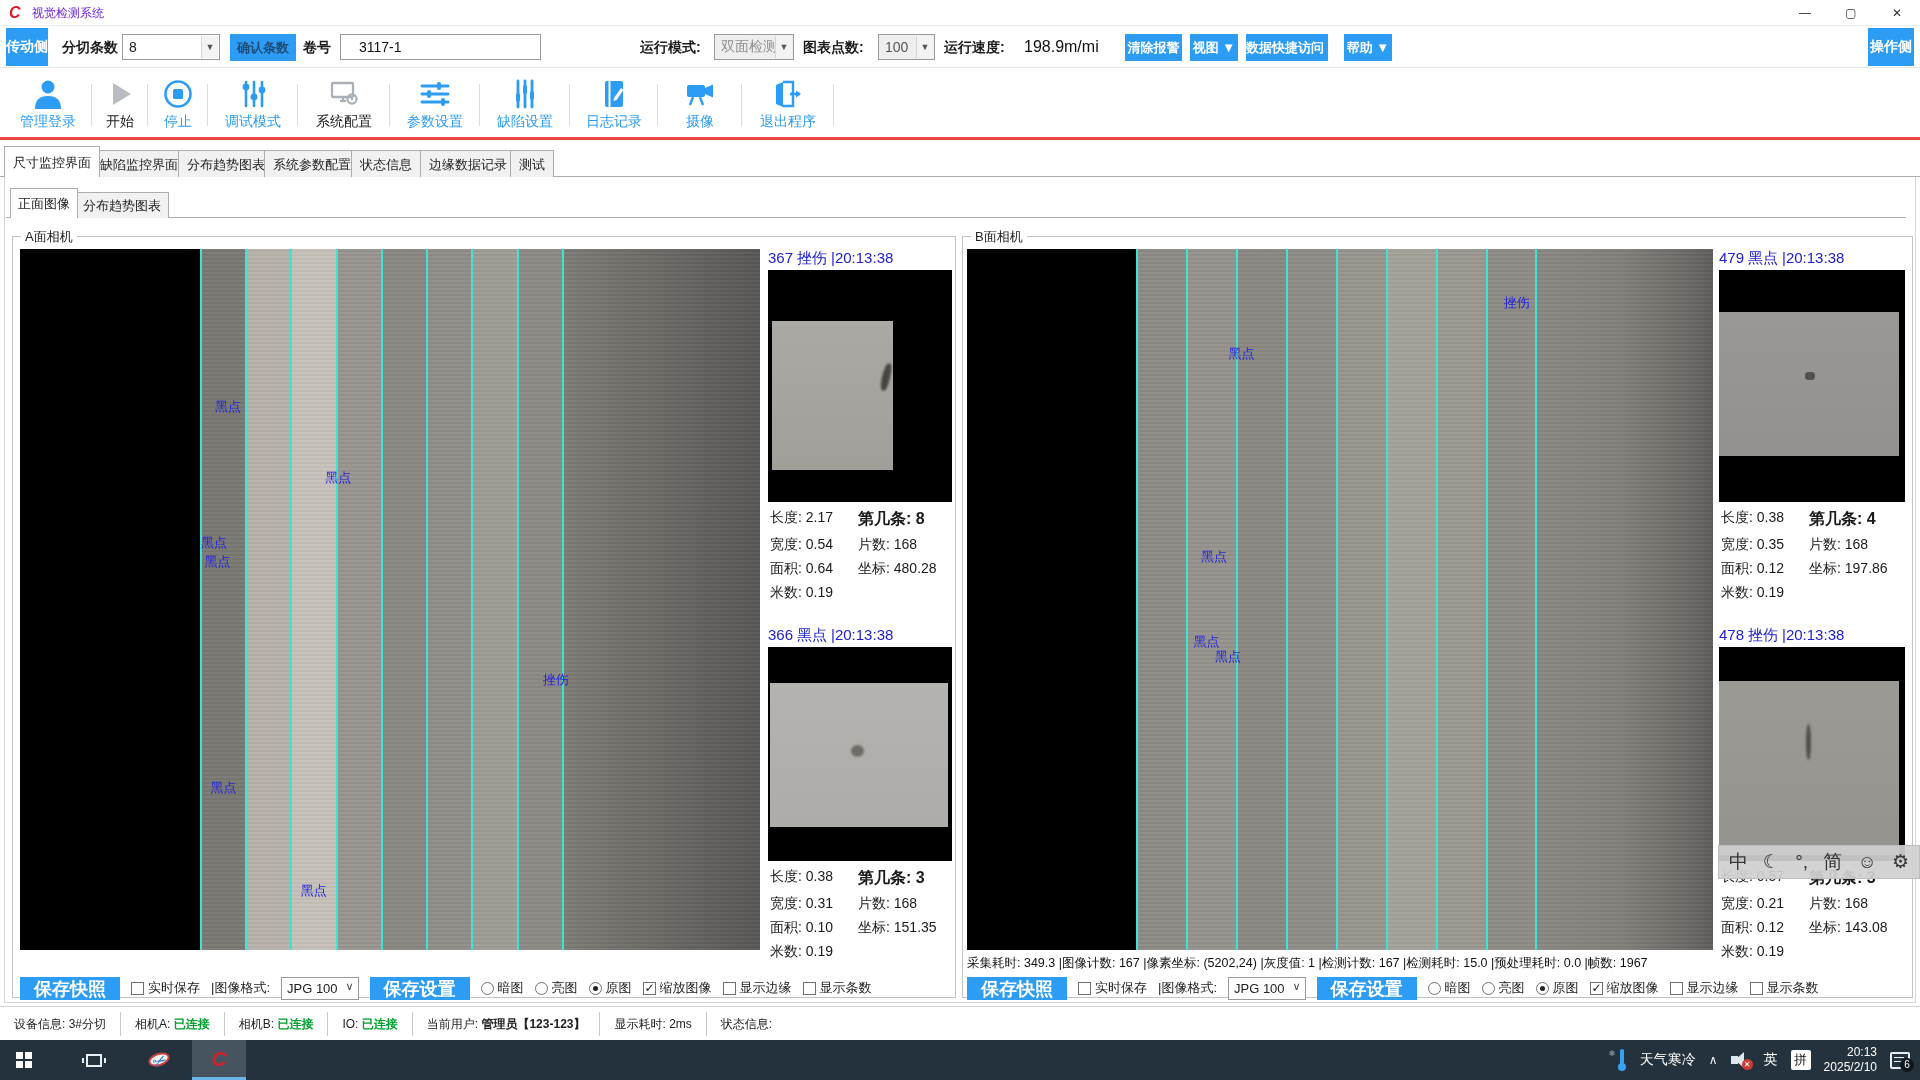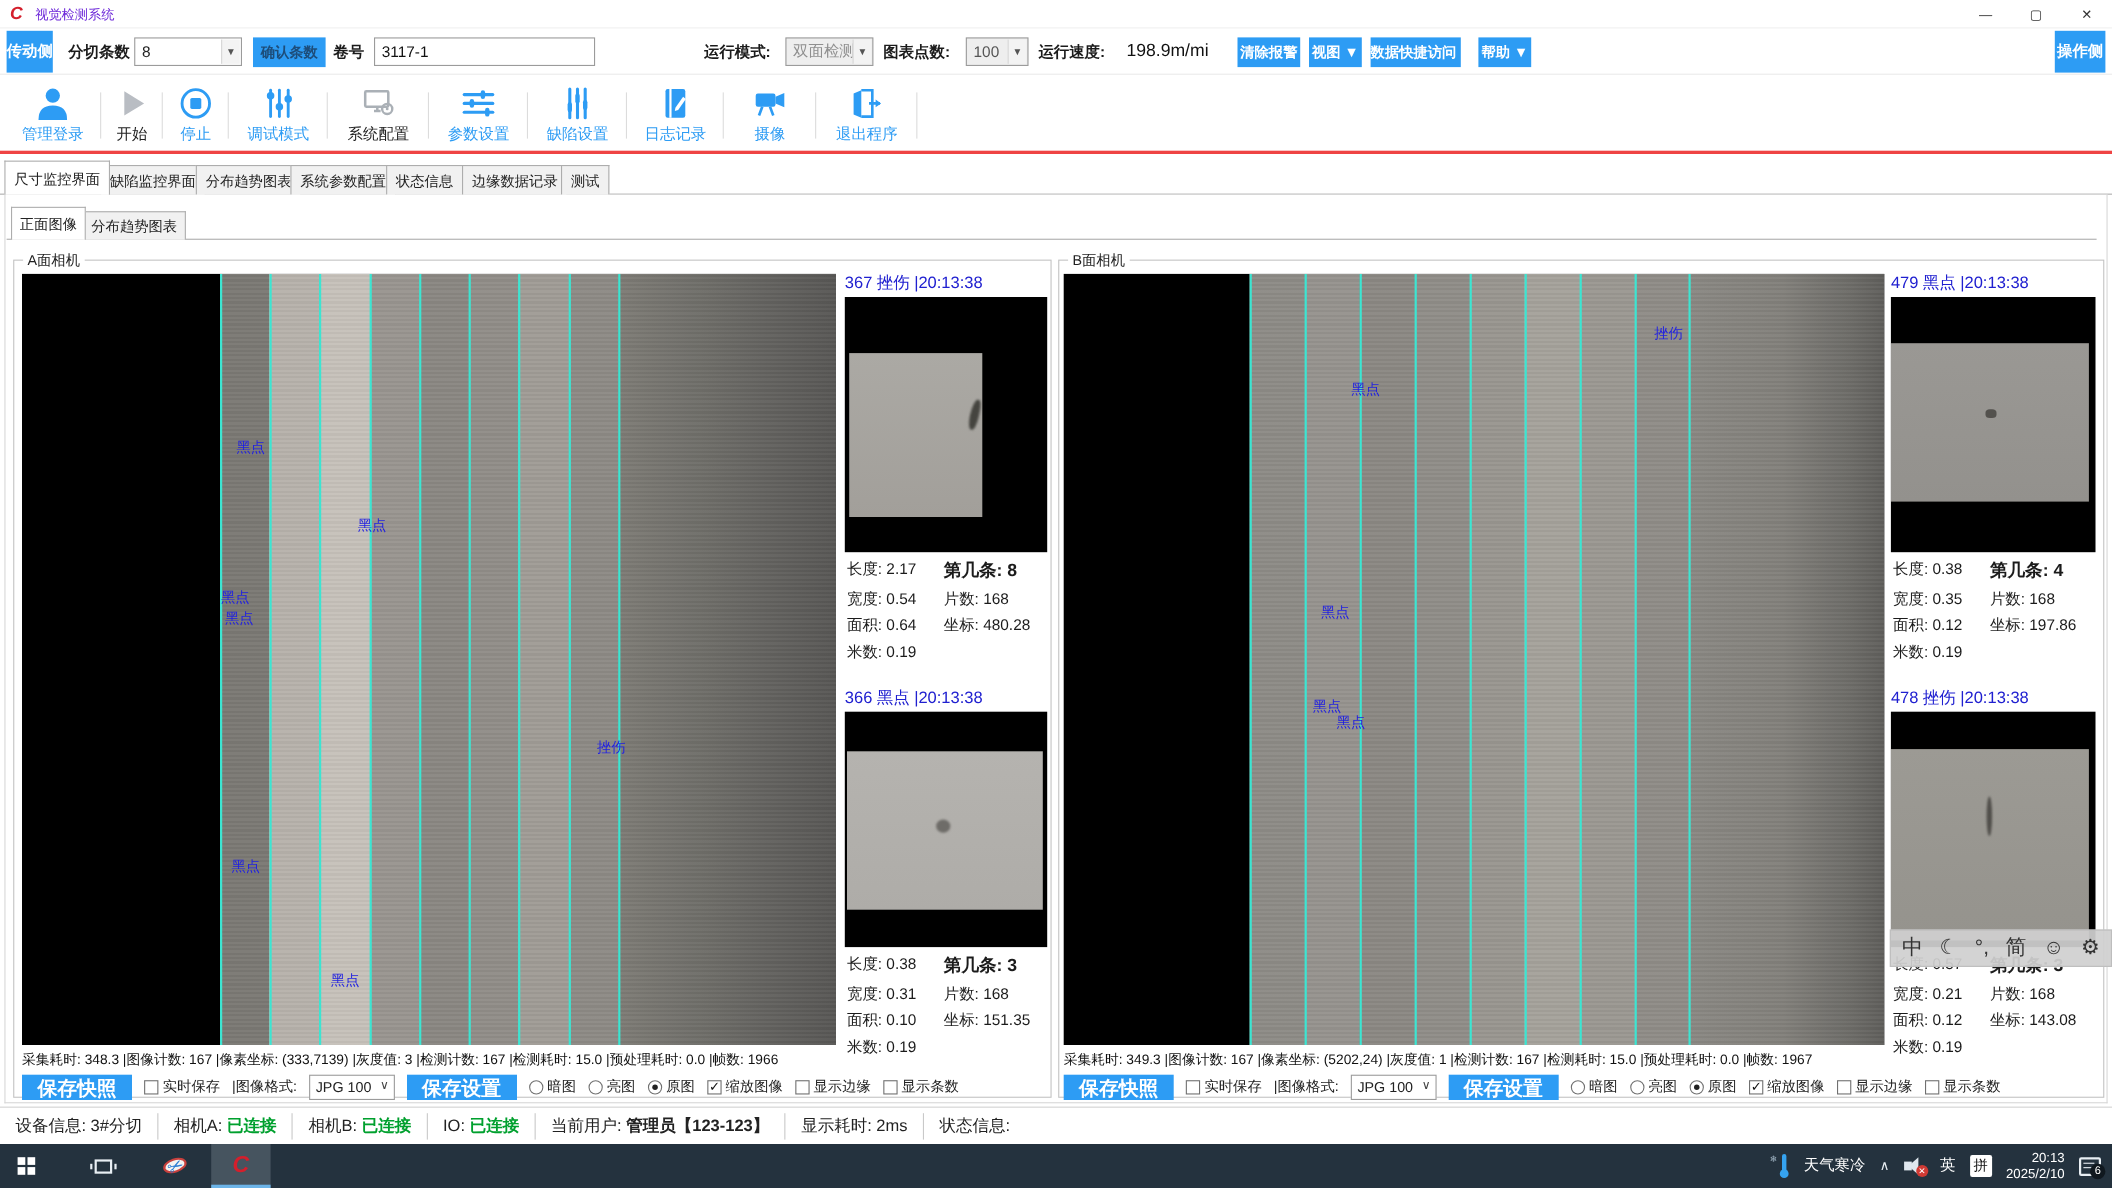--- a/index.html
+++ b/index.html
@@ -14,21 +14,21 @@
   .win-btns { position:absolute; right:0; top:0; height:26px; display:flex; }
   .win-btn { width:46px; height:26px; text-align:center; line-height:26px; font-size:12px; color:#333; }
 
   
   .toolbar { position:absolute; left:0; top:26px; width:1920px; height:42px; background:#fff; border-bottom:1px solid #e8e8e8; }
   .side-tag { position:absolute; top:2px; height:38px; background:#2d9cf4; color:#fff; font-size:14px; font-weight:bold; display:flex; align-items:center; justify-content:center; }
   .tb-label { position:absolute; top:0; line-height:42px; font-size:14px; font-weight:bold; color:#1b1b1b; white-space:nowrap; }
   .combo { position:absolute; top:8px; height:26px; background:#fff; border:1px solid #9b9b9b; font-size:14px; display:flex; align-items:center; padding-left:6px; }
   .combo .arr { position:absolute; right:1px; top:1px; bottom:1px; width:17px; background:#f3f3f3; border-left:1px solid #d5d5d5; color:#555; font-size:9px; display:flex; align-items:center; justify-content:center; }
   .combo.dim { background:#eee; color:#8f8f8f; }
-  .tb-input { position:absolute; top:8px; height:26px; border:1px solid #9b9b9b; font-size:14px; padding-left:6px; font-family:inherit; color:#111; }
+  .tb-input { position:absolute; top:8px; height:26px; border:1px solid #9b9b9b; font-size:14px; padding-left:18px; font-family:inherit; color:#111; }
   .tb-btn { position:absolute; top:8px; height:27px; background:#2d9cf4; color:#fff; border:none; font-size:13px; font-weight:bold; font-family:inherit; cursor:pointer; white-space:nowrap; }
   .tb-btn.confirm { color:#1d4d7a; }
   .speed-val { position:absolute; top:8px; height:26px; line-height:26px; font-size:16px; color:#111; background:#fff; padding:0 6px; }
 
   
   .actionbar { position:absolute; left:0; top:68px; width:1920px; height:72px; background:#fff; border-bottom:3px solid #ef4444; display:flex; padding-left:4px; }
   .action { position:relative; height:72px; display:flex; flex-direction:column; align-items:center; justify-content:center; gap:2px; cursor:pointer; }
   .action::after { content:""; position:absolute; right:0; top:16px; height:42px; width:1px; background:#dcdcdc; }
   .action .a-label { font-size:14px; color:#2d9cf4; white-space:nowrap; }
   .action.dark .a-label { color:#222; }
@@ -91,21 +91,21 @@
   .rb { width:13px; height:13px; border:1px solid #707070; border-radius:50%; background:#fff; display:inline-block; position:relative; }
   .rb.on::after { content:""; position:absolute; left:3px; top:3px; width:5px; height:5px; border-radius:50%; background:#222; }
   .sel-sm { position:relative; height:23px; border:1px solid #9b9b9b; background:#fff; display:inline-flex; align-items:center; padding:0 20px 0 5px; font-size:13px; }
   .sel-sm .sel-arr { position:absolute; right:4px; top:2px; font-size:11px; color:#444; }
 
   
   .ime-bar { position:absolute; left:1718px; top:845px; width:202px; height:34px; background:rgba(208,208,208,.93); border:1px solid #bdbdbd; display:flex; align-items:center; justify-content:space-between; padding:0 10px; z-index:30; font-size:19px; color:#333; }
   .ime-item { cursor:pointer; line-height:34px; }
 
   
-  .statusbar { position:absolute; left:0; top:1006px; width:1920px; height:34px; background:#fff; border-top:1px solid #d2d2d2; display:flex; align-items:center; font-size:15px; }
+  .statusbar { position:absolute; left:0; top:1006px; width:1920px; height:34px; background:#fff; border-top:1px solid #d2d2d2; display:flex; align-items:center; font-size:12px; }
   .sb-seg { padding:0 14px; border-right:1px solid #c9c9c9; height:24px; line-height:24px; white-space:nowrap; }
   .sb-seg .b { font-weight:bold; }
   .sb-seg .green { color:#00a02e; font-weight:bold; }
 
   
   .taskbar { position:absolute; left:0; top:1040px; width:1920px; height:40px; background:#24323e; display:flex; align-items:center; z-index:40; }
   .tk-icon { width:48px; height:40px; display:flex; align-items:center; justify-content:center; cursor:pointer; position:relative; }
   .start-grid { display:grid; grid-template-columns:7px 7px; grid-template-rows:7px 7px; gap:2px; }
   .start-grid i { background:#fff; }
   .taskview { width:16px; height:13px; border:2px solid #e8eef3; position:relative; }
@@ -371,21 +371,20 @@
         <div><span>宽度:</span> <span>0.31</span></div>
         <div><span>片数:</span> <span>168</span></div>
         <div><span>面积:</span> <span>0.10</span></div>
         <div><span>坐标:</span> <span>151.35</span></div>
         <div><span>米数:</span> <span>0.19</span></div>
           <div></div>
       </div>
     </div>
   </div>
 
-  <div class="stats-line" style="left:20px;top:955px;width:934px">采集耗时: 348.3 |图像计数: 167 |像素坐标: (333,7139) |灰度值: 3 |检测计数: 167 |检测耗时: 15.0 |预处理耗时: 0.0 |帧数: 1966</div>
 
   <div class="ctrl-row" style="left:20px;top:976px">
     <button class="btn-sm">保存快照</button>
     <label>
         <span class="cb"></span>
         <span>实时保存</span>
       </label>
     <span>|图像格式:</span>
     <span class="sel-sm">
         <span>JPG 100</span>

